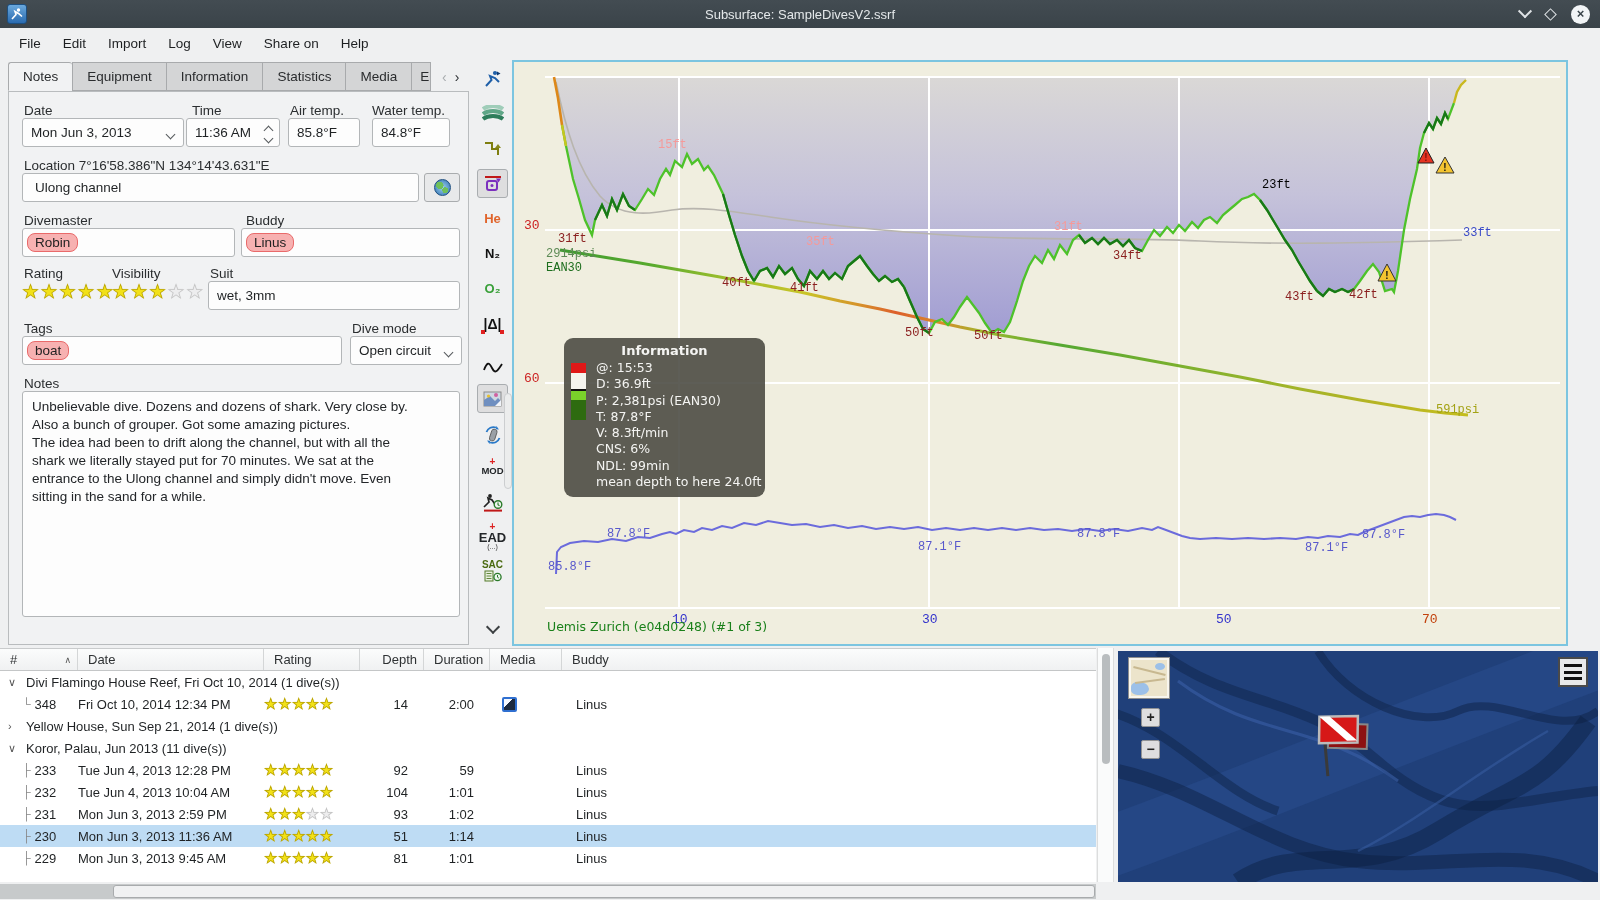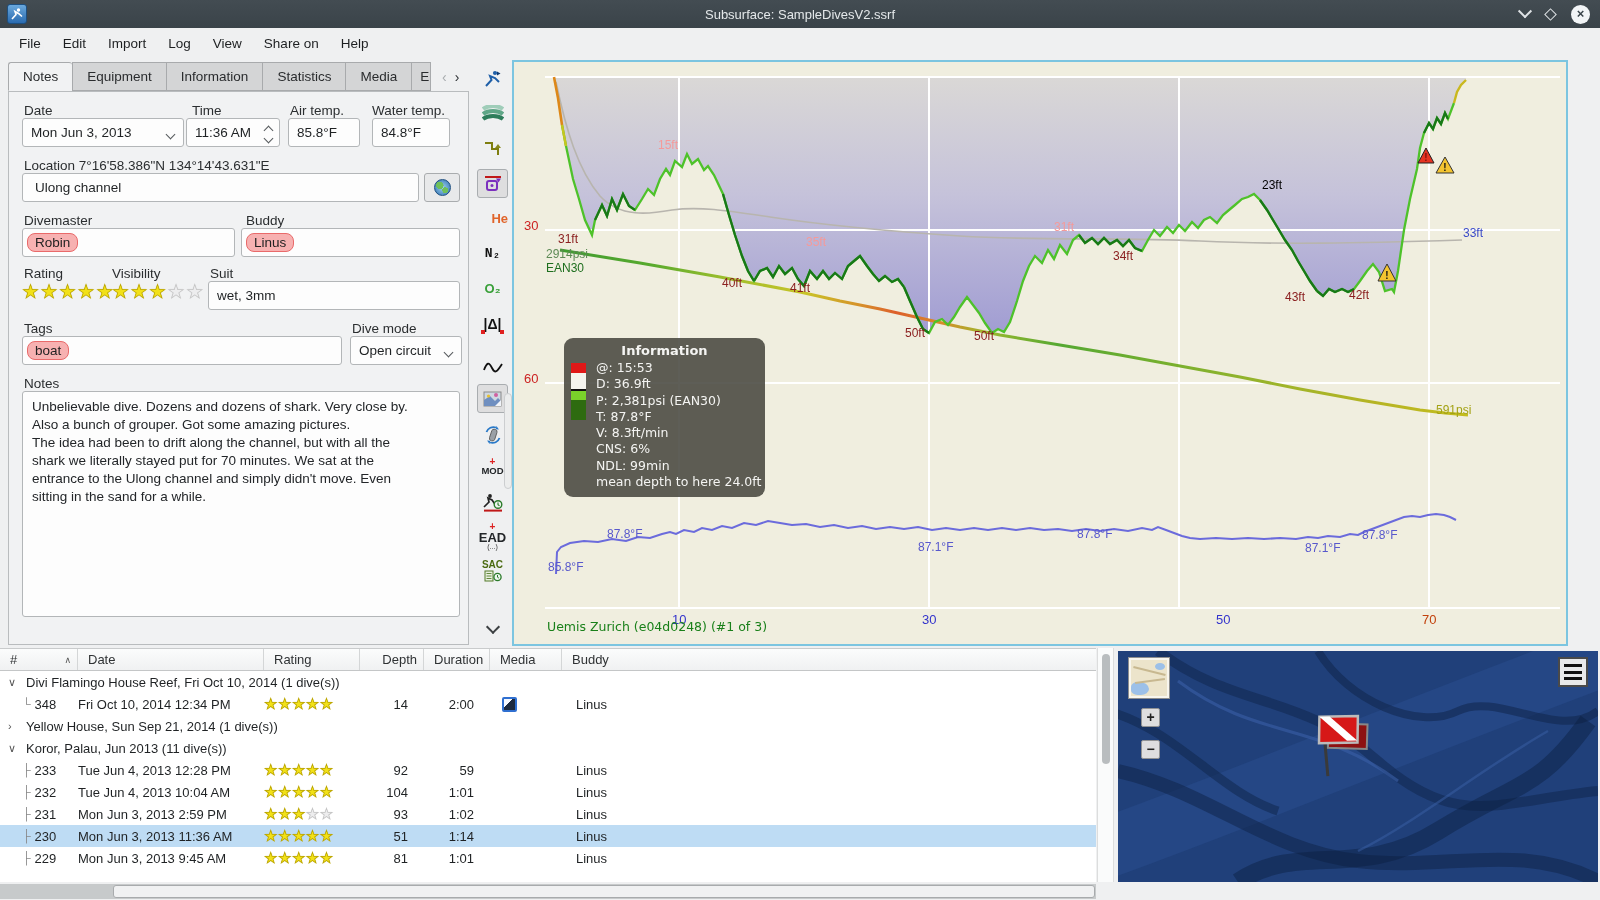--- a/index.html
+++ b/index.html
@@ -56,21 +56,21 @@
   .tplus { color:#d22; font-size:10px; font-weight:bold; line-height:0.8; }
   .tdots { font-size:7px; line-height:0.9; color:#333; }
   .chevdn { width:10px; height:10px; border-right:2px solid #3c4043; border-bottom:2px solid #3c4043; transform:rotate(45deg); }
   .reddot { position:absolute; width:4px; height:4px; background:#e02020; bottom:4px; }
 
   .splitter-grip { position:absolute; left:504px; top:393px; width:8px; height:96px; background:#eceded; border:1px solid #ccced0; border-radius:4px; }
 
   
   .chart-panel { position:absolute; left:512px; top:60px; width:1056px; height:586px; background:#f0eedf; border:2px solid #7cc5e0; }
   .chart-panel svg.plot { position:absolute; left:-2px; top:-2px; }
-  .chart-label { position:absolute; font-family:Liberation Sans, sans-serif; font-size:12px; white-space:nowrap; }
+  .chart-label { position:absolute; font-family:Liberation Mono, monospace; font-size:12px; white-space:nowrap; }
   .chart-credit { position:absolute; left:33px; top:557px; font-size:12.5px; color:#1a801a; font-family:"DejaVu Sans",sans-serif; }
   .infobox { position:absolute; left:50px; top:276px; width:201px; background:rgba(72,72,64,0.88); border-radius:9px; padding:5px 8px 7px 8px; color:#f4f4f2; font-size:12.5px; font-family:"DejaVu Sans",sans-serif; }
   .infobox .ib-title { text-align:center; font-weight:bold; font-size:13px; margin-bottom:2px; }
   .ib-row { padding-left:24px; line-height:1.3; white-space:nowrap; }
   .ib-swatch { position:absolute; left:7px; top:25px; width:15px; }
   .ib-swatch div { width:15px; }
 
   
   .divelist { position:absolute; left:0; top:648px; width:1096px; height:234px; background:#ffffff; border-top:1px solid #c9cbcc; }
   .dl-header { position:absolute; left:0; top:0; width:1096px; height:22px; background:linear-gradient(#fbfcfc,#f0f1f2); border-bottom:1px solid #c4c6c7; display:grid; grid-template-columns:78px 186px 96px 64px 66px 72px auto; }
@@ -253,24 +253,24 @@
         </svg>
     </div>
     <div class="tbtn sel" style="top:107px;">
       <svg width="20" height="20" viewBox="0 0 20 20">
           <path d="M2 3 H18" stroke="#c01818" stroke-width="2"></path>
           <rect x="4" y="7" width="10" height="9" rx="2" fill="none" stroke="#7b2fbe" stroke-width="2"></rect>
           <circle cx="9" cy="11.5" r="1.5" fill="#7b2fbe"></circle>
           <path d="M13 4.5 l5 0 -2.5 4 z" fill="#7b2fbe"></path>
         </svg>
     </div>
-    <div class="tbtn" style="top:142px;align-items:flex-end;">
+    <div class="tbtn" style="top:142px;">
       <span class="ticon-txt" style="color:#e0642b;font-size:13px;">He</span>
     </div>
-    <div class="tbtn" style="top:177px;font-family:Liberation Mono, monospace;">
+    <div class="tbtn" style="top:177px;">
       <span class="ticon-txt" style="color:#111;font-size:13px;">N₂</span>
     </div>
     <div class="tbtn" style="top:212px;">
       <span class="ticon-txt" style="color:#3aa03a;font-size:13px;">O₂</span>
     </div>
     <div class="tbtn" style="top:247px;">
       <span class="ticon-txt" style="color:#111;font-size:14px;">|Δ|</span>
       <span class="reddot" style="left:4px;"></span>
       <span class="reddot" style="right:4px;"></span>
     </div>

